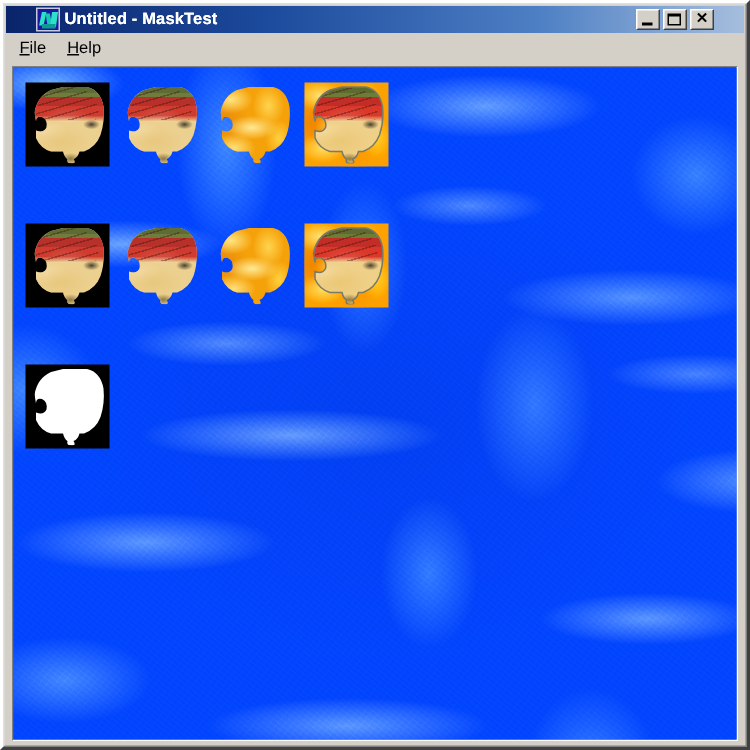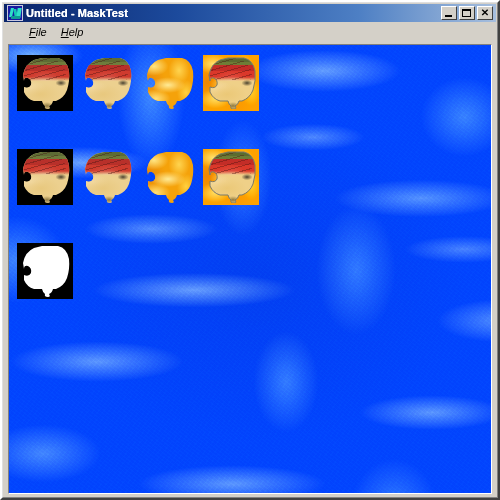--- a/index.html
+++ b/index.html
@@ -37,21 +37,21 @@
 
   
   #title-bar {
     position: absolute;
     left: 2px; top: 2px;
     width: 492px;
     height: 18px;
     background: linear-gradient(to right, #0a246a 0%, #1c4a9c 35%, #4d7fc4 72%, #a6bedd 100%);
     display: flex;
     align-items: center;
-    padding: 0 2px;
+    padding: 0 19px;
     box-sizing: border-box;
   }
   #title-icon {
     width: 16px; height: 16px;
     margin-left: 1px;
     margin-right: 3px;
     flex: 0 0 auto;
     position: relative;
     background: #1a1aa0;
     border: 1px solid #c8c8e0;
@@ -111,23 +111,22 @@
 
   
   #menu-bar {
     position: absolute;
     left: 2px; top: 21px;
     width: 388px;
     height: 18px;
     background: #d4d0c8;
     display: flex;
     align-items: center;
-    padding-left: 18px;
-    box-sizing: border-box;
-    font-style: italic;
+    padding-left: 2px;
+    box-sizing: border-box;
   }
   .menu-item {
     font-size: 11px;
     color: #000;
     padding: 2px 7px 2px 7px;
     cursor: default;
     white-space: nowrap;
   }
   .menu-item .accel { text-decoration: underline; }
 

